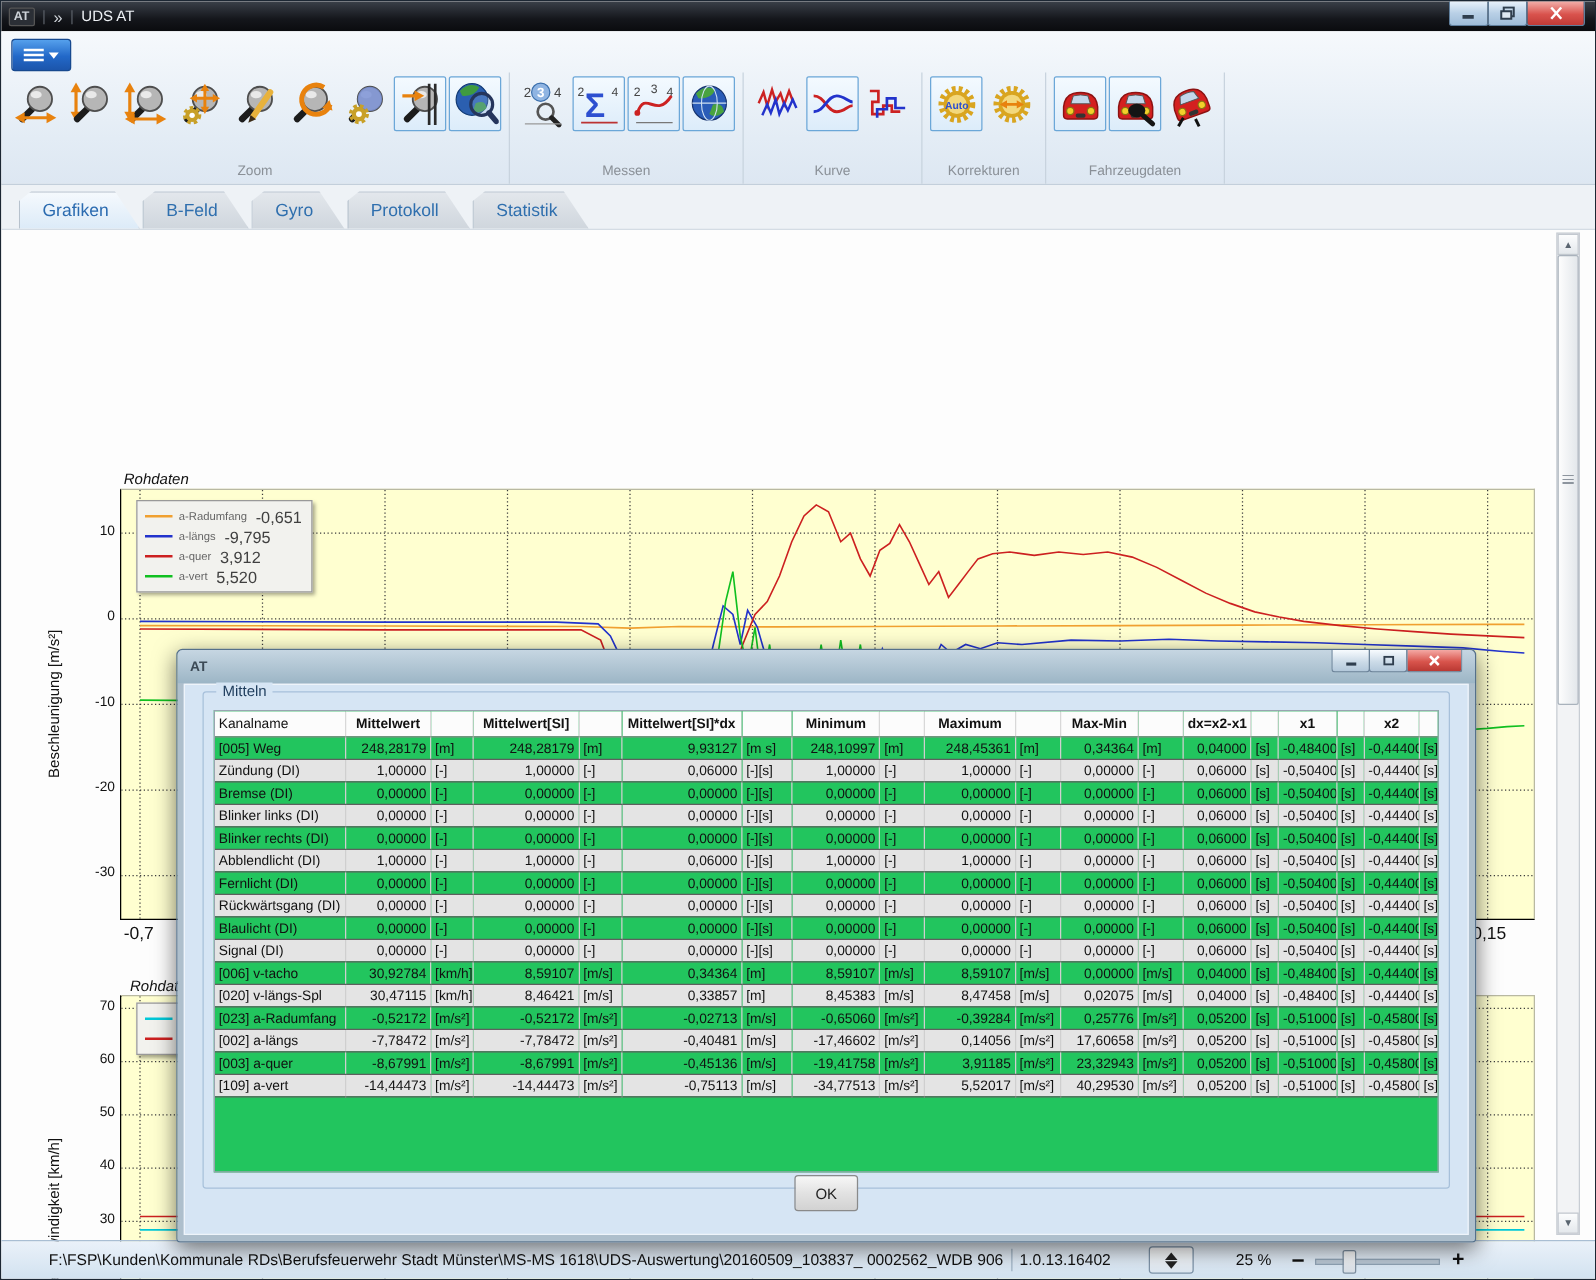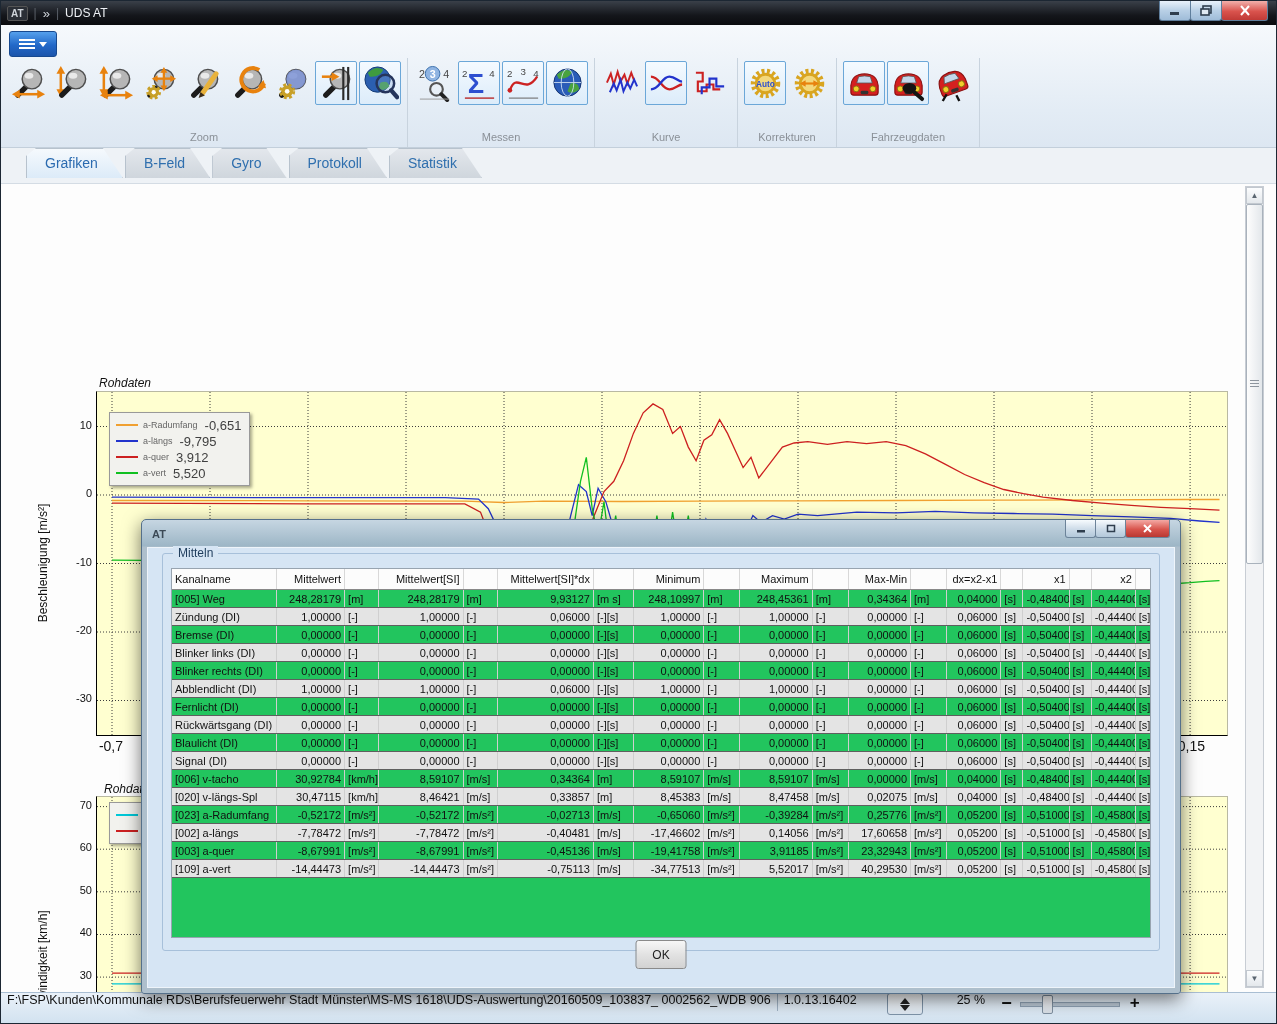--- a/index.html
+++ b/index.html
@@ -31,21 +31,21 @@
   .rtab{padding:5px 13px 6px;font-size:12px;color:#1d1d1d;letter-spacing:.2px;}
   .rtab.active{background:#fff;border:1px solid #c9d4e0;border-bottom:none;border-radius:3px 3px 0 0;}
   .rbody{position:absolute;left:0;top:33px;bottom:0;right:0;display:flex;align-items:stretch;}
   .rgroup{border-right:1px solid #c8d3de;display:flex;flex-direction:column;justify-content:space-between;padding:3px 6px 2px;}
   .ricons{display:flex;gap:2px;align-items:flex-start;}
   .ribicon{width:40px;height:42px;display:flex;align-items:center;justify-content:center;border:1px solid transparent;border-radius:2px;}
   .ribicon svg{width:37px;height:37px;}
   .ribicon.sel{border:1px solid #6ba7d8;background:linear-gradient(#f4faff,#dcecfa);}
   .rlabel{text-align:center;font-size:11px;color:#8a9097;padding:3px 0 2px;}
   
-  .dtabs{position:absolute;left:0;top:147px;right:0;height:35px;background:#eef2f6;display:flex;padding-left:25px;border-bottom:1px solid #d4dce4;}
+  .dtabs{position:absolute;left:0;top:147px;right:0;height:35px;background:#eef2f6;display:flex;align-items:flex-end;padding-left:14px;border-bottom:1px solid #d4dce4;}
   .dtab{height:29px;line-height:29px;padding:0 24px 0 18px;font-size:14px;color:#2f6fae;
     background:linear-gradient(#e3e7ec,#cfd6dd);border:1px solid #b7c2cd;border-bottom:none;margin-right:2px;
     clip-path:polygon(0 100%,0 8px,10px 0,calc(100% - 20px) 0,100% 100%);}
   .dtab.active{background:linear-gradient(#f5f9fd,#dcebf8);color:#2b6bb0;}
   
   .content{position:absolute;left:0;top:183px;right:0;bottom:30px;background:#fdfdfd;}
   .chart{position:absolute;left:0;right:0;}
   .chart-title{position:absolute;font-size:12px;color:#111;font-style:italic;}
   .plot{position:absolute;background:#ffffd0;border-left:1px solid #000;border-bottom:1px solid #000;
         border-top:1px solid #b9b9a2;border-right:1px solid #b9b9a2;}
@@ -74,32 +74,32 @@
   .dlg-btn{width:29px;height:17px;display:flex;align-items:center;justify-content:center;
     background:linear-gradient(#f7fbfe,#ccdbe8 55%,#b3c8da);border:1px solid #6c8399;border-top:none;border-radius:0 0 3px 3px;margin-left:-1px;}
   .dlg-btn.close{width:43px;background:linear-gradient(#f4a9a4,#d8544c 55%,#b93832);}
   .dlg-client{position:absolute;left:5px;top:27px;right:5px;bottom:5px;background:#d6e5f4;border:1px solid #eef4fa;}
   .groupbox{position:absolute;left:14px;top:5px;right:14px;height:396px;border:1px solid #a7c0da;border-radius:3px;}
   .groupbox .glabel{position:absolute;left:10px;top:-8px;background:#d6e5f4;padding:0 5px;font-size:12px;color:#1e3c5c;}
   .mtable-wrap{position:absolute;left:8px;top:14px;right:8px;bottom:12px;background:#22c55e;border:1px solid #98a4b0;overflow:hidden;}
   table.mtable{border-collapse:collapse;table-layout:fixed;width:986px;font-size:11px;color:#111;}
   .mtable th{font-weight:normal;background:#fcfcfc;border-bottom:1px solid #888;border-right:1px solid #d8d8d8;
     padding:4px 3px;text-align:left;white-space:nowrap;overflow:hidden;}
-  .mtable th.c{text-align:right;}
+  .mtable th.c{text-align:center;font-weight:bold;}
   .mtable td{border-bottom:1px solid #5f5f5f;border-right:1px solid #cfcfcf;padding:2.5px 3px;white-space:nowrap;overflow:hidden;}
   .mtable tr.alt td{background:#e4e4e4;}
   .mtable td.n{text-align:left;}
   .mtable td.v{text-align:right;}
   .mtable td.u{text-align:left;}
   .okbtn{position:absolute;left:50%;transform:translateX(-50%);top:392px;width:49px;height:27px;
     background:linear-gradient(#f7f7f7,#e2e2e2 50%,#d2d2d2);border:1px solid #8a8a8a;border-radius:3px;
     font-size:12px;color:#222;display:flex;align-items:center;justify-content:center;}
   
   .statusbar{position:absolute;left:0;bottom:0;right:0;height:30px;
-    background:linear-gradient(#eaf1f9,#d2e2f0);border-top:1px solid #a9bed3;display:flex;align-items:flex-start;font-size:12.5px;color:#111;}
+    background:linear-gradient(#eaf1f9,#d2e2f0);border-top:1px solid #a9bed3;display:flex;align-items:center;font-size:12.5px;color:#111;padding-left:32px;}
   .sb-path{margin-left:6px;white-space:nowrap;overflow:hidden;max-width:798px;}
   .sb-sep{width:1px;height:18px;background:#9fb2c4;margin:0 6px;}
   .sb-ver{white-space:nowrap;}
   .spinbox{width:34px;height:20px;border:1px solid #7e93a8;border-radius:3px;background:linear-gradient(#fff,#dce6f0);
     display:flex;flex-direction:column;align-items:center;justify-content:center;gap:1px;margin-left:30px;}
   .tri-up{width:0;height:0;border-left:5px solid transparent;border-right:5px solid transparent;border-bottom:6px solid #222;}
   .tri-dn{width:0;height:0;border-left:5px solid transparent;border-right:5px solid transparent;border-top:6px solid #222;}
   .sb-zoom{margin-left:34px;}
   .sb-minus{font-size:18px;font-weight:bold;margin-left:16px;}
   .slider{position:relative;width:100px;height:20px;margin-left:8px;}
@@ -431,21 +431,21 @@
         <span class="xtick" style="left: 772.031px; top: 362px;">-0,35</span>
         <span class="xtick" style="left: 870.036px; top: 362px;">-0,3</span>
         <span class="xtick" style="left: 968.042px; top: 362px;">-0,25</span>
         <span class="xtick" style="left: 1066.05px; top: 362px;">-0,2</span>
         <span class="xtick" style="left: 1164.05px; top: 362px;">-0,15</span>
         <span class="ytick" style="left: 53px; top: 42.5192px;">10</span>
         <span class="ytick" style="left: 53px; top: 111.01px;">0</span>
         <span class="ytick" style="left: 53px; top: 179.5px;">-10</span>
         <span class="ytick" style="left: 53px; top: 247.99px;">-20</span>
         <span class="ytick" style="left: 53px; top: 316.481px;">-30</span>
-        <div class="legend" style="left: 108px; top: 36px;">
+        <div class="legend" style="left: 108px; top: 24px;">
           <div class="lrow">
             <span class="lsamp" style="border-top-color: rgb(240, 160, 48);"></span>
             <span class="llab">a-Radumfang</span>
             <span class="lval">-0,651</span>
           </div>
           <div class="lrow">
             <span class="lsamp" style="border-top-color: rgb(34, 51, 204);"></span>
             <span class="llab">a-längs</span>
             <span class="lval">-9,795</span>
           </div>

